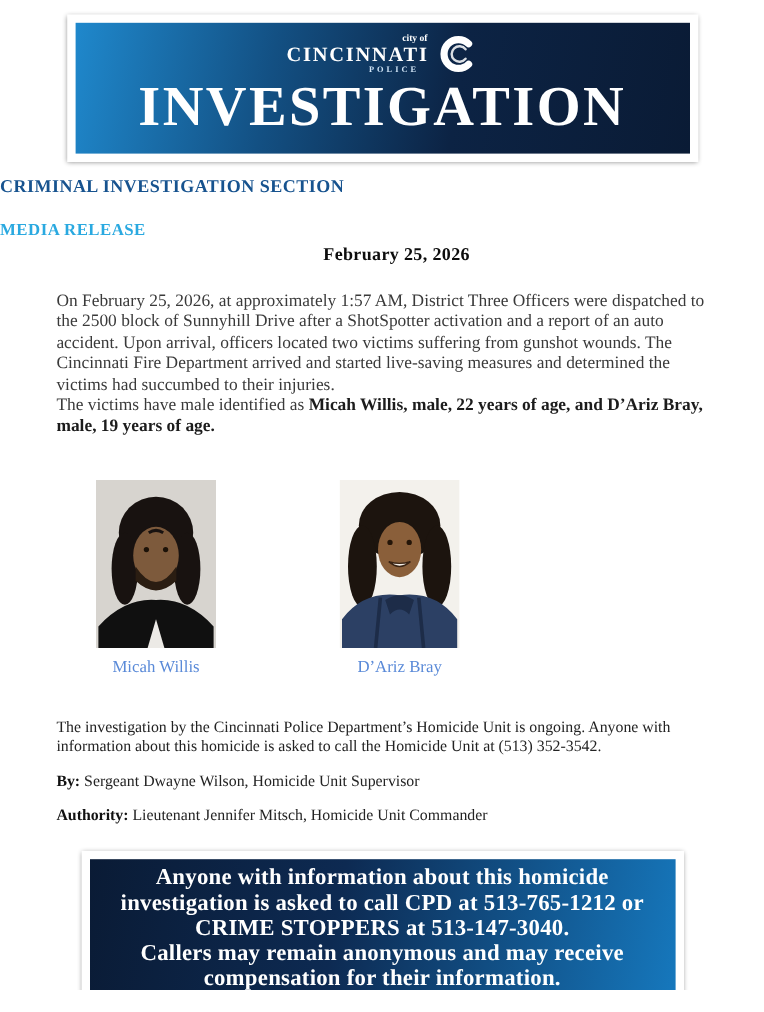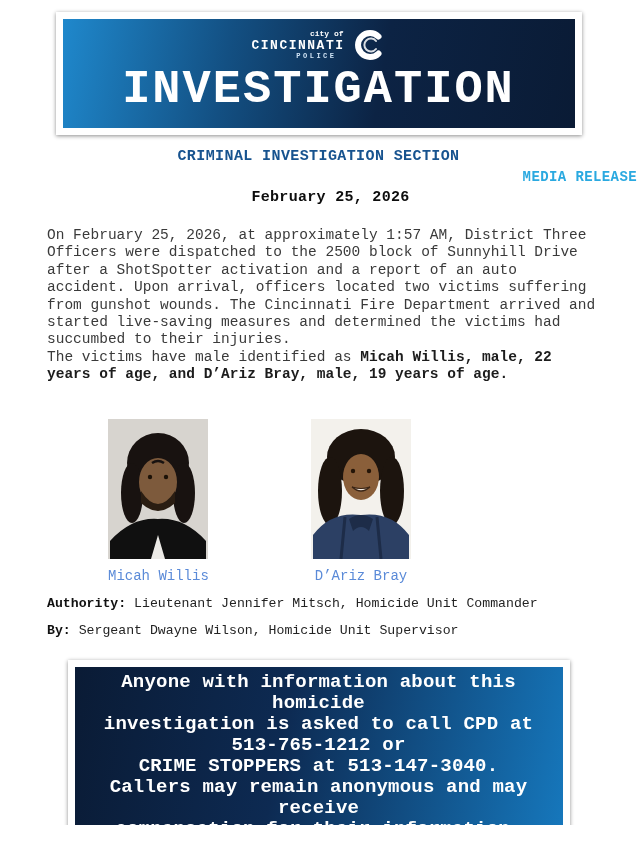--- a/index.html
+++ b/index.html
@@ -1,20 +1,20 @@
 <!DOCTYPE html>
 <html><head>
 <meta charset="utf-8">
 <style>
   html,body{margin:0;padding:0;background:#ffffff;}
   .page{
     position:relative;
     width:637px;height:825px;
     background:#ffffff;
-    font-family:Liberation Mono, monospace;
+    font-family:Liberation Serif, serif;
     overflow:hidden;
   }
   
   .banner-frame{
     margin:12px auto 0;
     width:512px;
     background:#ffffff;
     padding:7px;
     box-shadow:0 1px 4px rgba(0,0,0,0.45);
   }
@@ -23,49 +23,49 @@
     background:linear-gradient(100deg,#1f88cc 0%,#135083 32%,#0c2344 62%,#0a1b35 100%);
     text-align:center;
     overflow:hidden;
   }
   .logo-row{
     display:flex;justify-content:center;align-items:center;
     gap:7px;margin-top:7px;height:38px;
   }
   .logo-text{color:#ffffff;line-height:1;}
   .logo-cityof{font-size:8px;font-weight:700;text-align:right;padding-right:1px;margin-bottom:1px;}
-  .logo-name{font-size:13px;font-weight:700;letter-spacing:1.5px;}
+  .logo-name{font-size:17px;font-weight:700;letter-spacing:1.5px;}
   .logo-dept{font-size:7px;font-weight:700;letter-spacing:2.5px;color:#cfe3f5;text-align:right;padding-right:8px;margin-top:1px;}
   .c-logo{display:block;}
   .banner-title{
     color:#ffffff;
     font-size:47px;
     font-weight:800;
     letter-spacing:2px;
     line-height:1.1;
     margin-top:0px;
   }
   
-  .h-section{margin-top:13px;text-align:center;font-size:15px;font-weight:800;letter-spacing:0.4px;color:#17538f;}
-  .h-media{margin-top:4px;text-align:right;font-size:14px;font-weight:800;letter-spacing:0.4px;color:#2aa9e0;}
+  .h-section{margin-top:13px;font-size:15px;font-weight:800;letter-spacing:0.4px;color:#17538f;}
+  .h-media{margin-top:20px;text-align:left;font-size:14px;font-weight:800;letter-spacing:0.4px;color:#2aa9e0;}
   .h-date{margin-top:4px;text-align:center;font-size:15px;font-weight:800;letter-spacing:0.3px;color:#0d0d0d;margin-left:24px;}
   
   .para1{
     margin:21px 24px 0 47px;
     width:550px;
     font-size:14.5px;
     line-height:17.4px;
     color:#3a3a3a;
   }
   .para1 b{color:#1c1c1c;}
   
   .photos-row{
     display:flex;
     margin-top:35px;
-    padding-left:108px;
+    padding-left:80px;
     gap:103px;
   }
   .photo-card{width:100px;text-align:center;}
   .photo-box{width:100px;height:140px;display:block;}
   .photo-caption{margin-top:9px;font-size:14px;color:#5a8ad8;white-space:nowrap;}
   
   .note{
     margin:33px 40px 0 47px;
     width:555px;
     font-size:13.2px;
@@ -162,27 +162,28 @@
         <path d="M41,68 Q50,76 59,68 Q50,71 41,68 Z" fill="#f5efe8" stroke="#3a2414" stroke-width="1.2"></path>
         <path d="M2,140 L2,116 Q20,92 50,96 Q80,92 98,116 L98,140 Z" fill="#2c4064"></path>
         <path d="M34,98 L30,140 M66,98 L70,140" stroke="#1d2c48" stroke-width="3" fill="none"></path>
         <path d="M38,100 Q50,92 62,100 L58,112 Q50,104 42,112 Z" fill="#1d2c48"></path>
       </svg>
       <div class="photo-caption">D’Ariz Bray</div>
     </div>
 
   </div>
 
+  <div class="note">The investigation by the Cincinnati Police Department’s Homicide Unit is ongoing.  Anyone with information about this homicide is asked to call the Homicide Unit at (513) 352-3542.</div>
+
+  <div class="byline">
+    <b>By:</b><span> Sergeant Dwayne Wilson, Homicide Unit Supervisor</span>
+  </div>
 
   <div class="byline">
     <b>Authority:</b><span> Lieutenant Jennifer Mitsch, Homicide Unit Commander</span>
-  </div>
-
-  <div class="byline">
-    <b>By:</b><span> Sergeant Dwayne Wilson, Homicide Unit Supervisor</span>
   </div>
 
   <div class="cta-frame">
     <div class="cta-inner">
       <div>Anyone with information about this homicide</div>
       <div>investigation is asked to call CPD at 513-765-1212 or</div>
       <div>CRIME STOPPERS at 513-147-3040.</div>
       <div>Callers may remain anonymous and may receive</div>
       <div>compensation for their information.</div>
     </div>

